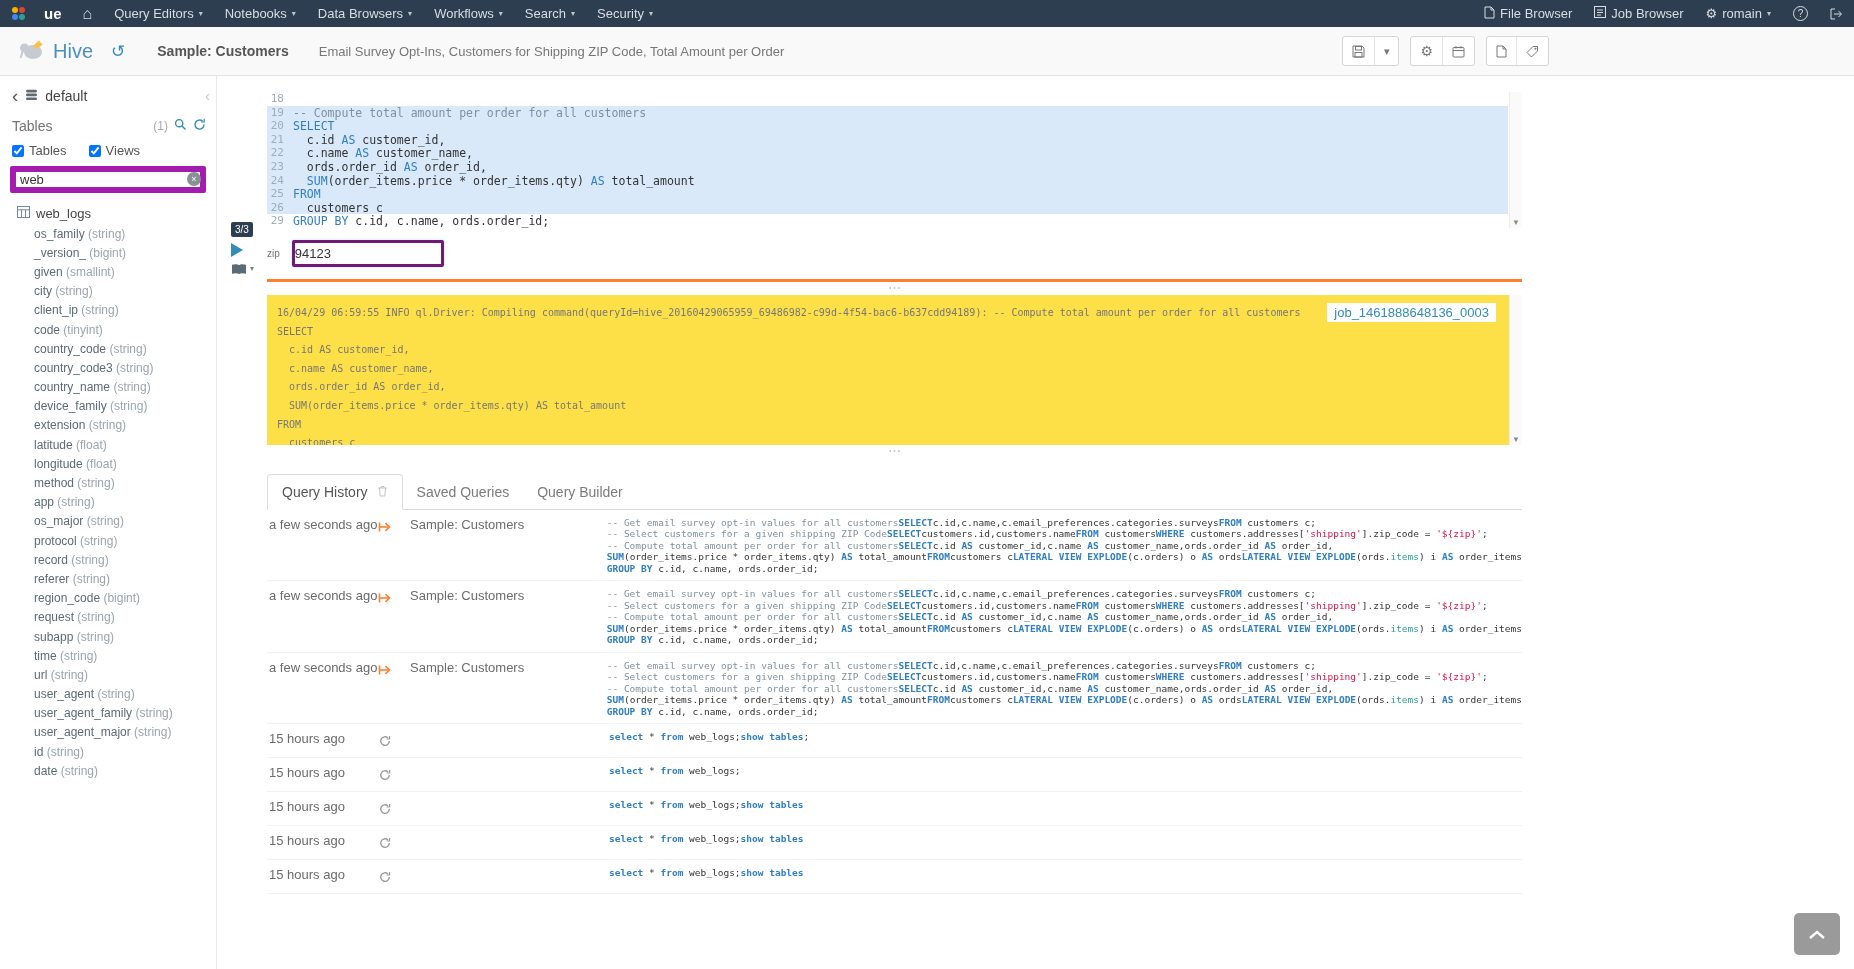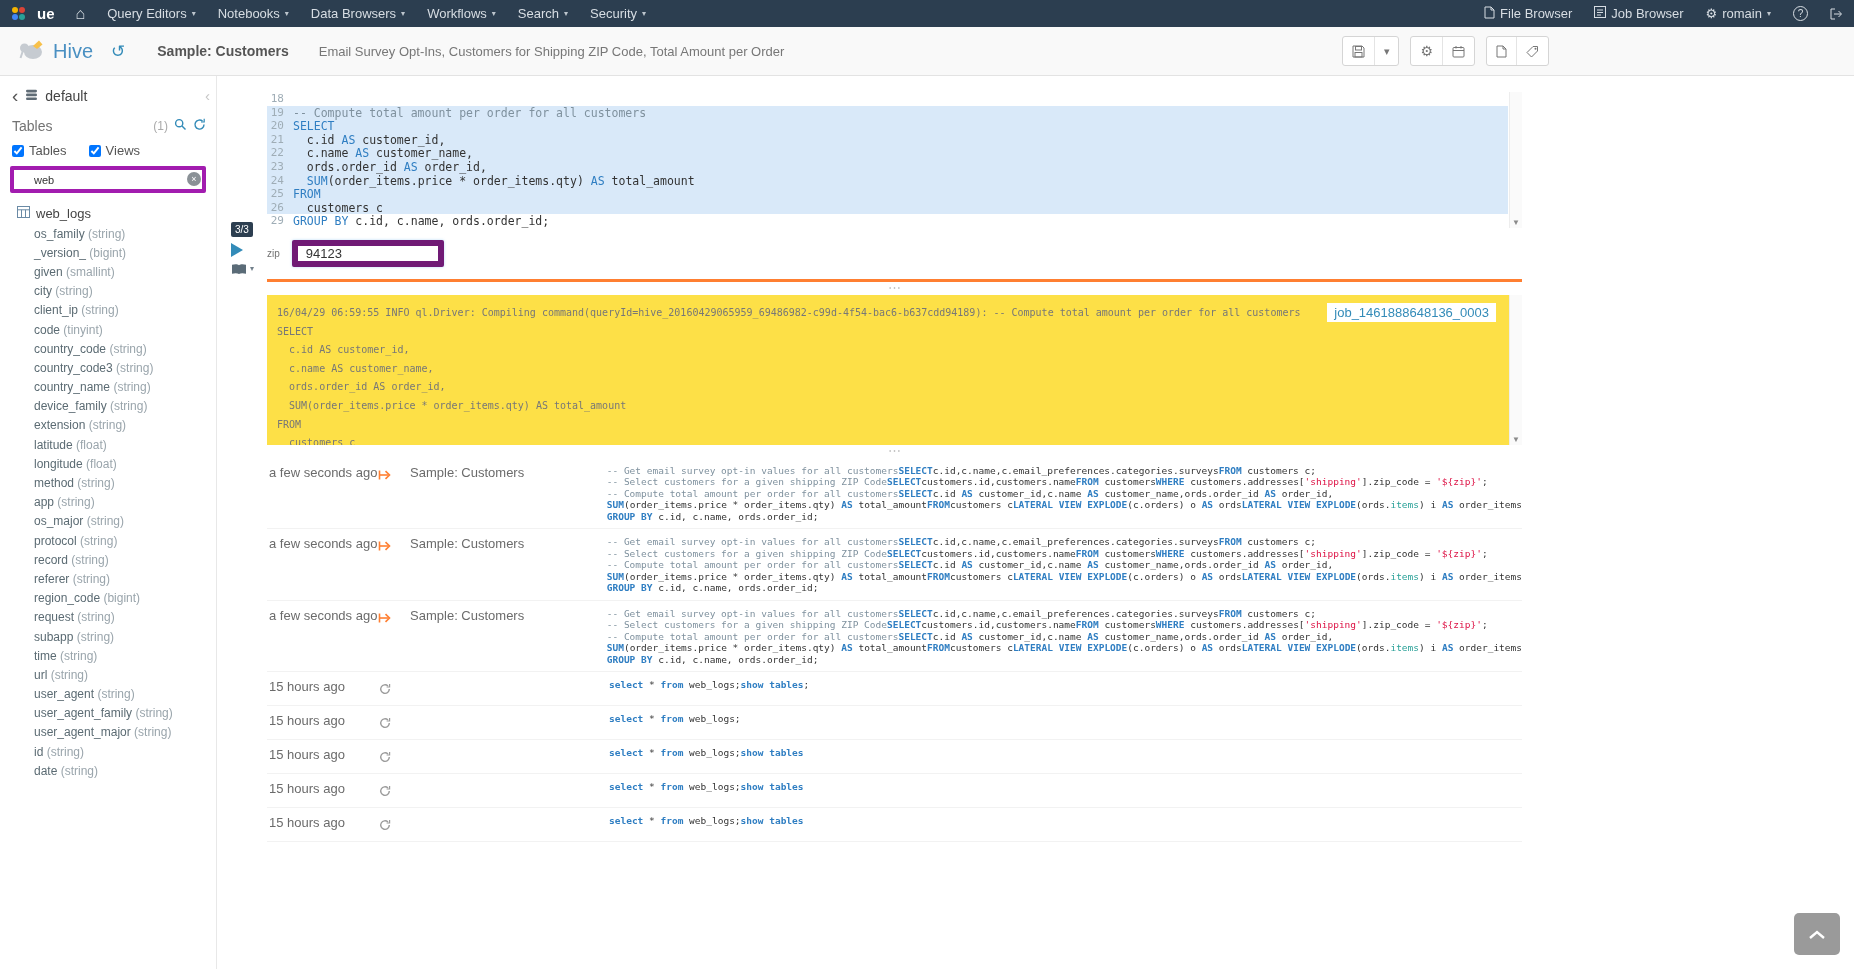--- a/index.html
+++ b/index.html
@@ -6,21 +6,21 @@
   html, body { width: 1854px; height: 969px; overflow: hidden; background: #fff;
     font-family: "Liberation Sans", sans-serif; }
   a { text-decoration: none; cursor: pointer; }
 
   
   .navbar { height: 27px; background: #2c3e50; display: flex; justify-content: space-between;
     color: #d7dde3; font-size: 13px; }
   .nav-left, .nav-right { display: flex; align-items: stretch; }
   .nav-item { display: flex; align-items: center; padding: 0 11px; color: #d7dde3; gap: 5px; }
   .caret { font-size: 8px; opacity: .85; }
-  .brand { display: flex; align-items: center; padding: 0 10px 0 12px; gap: 12px; }
+  .brand { display: flex; align-items: center; padding: 0 10px 0 12px; gap: 19px; }
   .logo-dots { display: grid; grid-template-columns: 6px 6px; grid-gap: 1px; }
   .logo-dots i { width: 6px; height: 6px; border-radius: 50%; display: block; }
   .d1 { background: #f4b400; } .d2 { background: #db4437; } .d3 { background: #4285f4; } .d4 { background: #2aa198; }
   .brand-text { color: #fff; font-weight: bold; font-size: 15px; }
   .home-glyph { font-size: 16px; line-height: 1; }
   .help-circle { width: 15px; height: 15px; border: 1px solid #d7dde3; border-radius: 50%;
     display: inline-flex; align-items: center; justify-content: center; font-size: 10px; }
 
   
   .subheader { height: 49px; background: #f9f9f9; border-bottom: 1px solid #e3e3e3;
@@ -47,22 +47,22 @@
   .db-name { font-size: 14px; color: #444; }
   .collapse-glyph { margin-left: auto; color: #c6c6c6; font-size: 15px; }
   .tables-head { display: flex; align-items: center; padding: 4px 10px 6px 12px; }
   .th-label { color: #737373; font-size: 14px; }
   .th-right { margin-left: auto; display: flex; align-items: center; gap: 6px; }
   .count { color: #aaa; font-size: 12px; }
   .filter-row { display: flex; gap: 22px; padding: 2px 12px 8px 12px; font-size: 13px; color: #555; }
   .filter-row label { display: flex; align-items: center; gap: 5px; }
   .filter-row input { width: 12px; height: 12px; }
   .search-wrap { position: relative; margin: 0 10px 10px 10px; }
-  .search-wrap input { width: 100%; height: 27px; border: 4px solid #a21caf; border-radius: 2px;
-    padding: 0 22px 0 20px; font-size: 11px; color: #333; }
+  .search-wrap input { width: 100%; height: 27px; border: 6px solid #a21caf; border-radius: 2px;
+    padding: 0 22px 0 4px; font-size: 13px; color: #333; }
   .clear-glyph { position: absolute; right: 5px; top: 6px; width: 14px; height: 14px;
     background: #8a9196; color: #fff; border-radius: 50%; font-size: 9px; display: flex;
     align-items: center; justify-content: center; }
   .table-item { display: flex; align-items: flex-start; gap: 6px; padding: 3px 6px 3px 17px;
     font-size: 13px; color: #444; }
   .col-item { padding: 2.6px 6px 2.6px 34px; font-size: 12px; white-space: nowrap; cursor: pointer; }
   .col-name { color: #5b6b73; }
   .col-type { color: #9aa5ac; }
 
   
@@ -78,22 +78,22 @@
   .editor { position: relative; padding-right: 14px; }
   .ed-line { display: flex; height: 13.6px; font-family: "DejaVu Sans Mono", monospace;
     font-size: 11.5px; white-space: pre; }
   .ed-line.sel { background: #d9e9f9; }
   .ln { width: 26px; text-align: right; padding-right: 9px; color: #9fadb6; font-size: 11px; }
   .ed-scroll { position: absolute; right: 0; top: 0; bottom: 0; width: 13px; background: #fafafa;
     border-left: 1px solid #ededed; }
   .scroll-arrow { position: absolute; bottom: 1px; left: 2px; font-size: 8px; color: #8a8a8a; }
   .variables { margin: 12px 0 12px 0; display: flex; align-items: center; gap: 12px; }
   .var-label { color: #737373; font-size: 10px; }
-  .var-input { width: 152px; height: 27px; border: 6px solid #701a75; border-radius: 2px;
-    padding: 0 8px; font-size: 13px; color: #333; box-shadow: 0 0 3px rgba(82,168,236,.4); }
+  .var-input { width: 152px; height: 27px; border: 3px solid #701a75; border-radius: 2px;
+    padding: 0 0; font-size: 13px; color: #333; box-shadow: 0 0 3px rgba(82,168,236,.4); }
 
   .below { margin-left: 36px; width: 1255px; }
   .progress { height: 3px; background: #ff7f31; }
   .grip { text-align: center; color: #b5b5b5; font-size: 13px; height: 13px; line-height: 11px;
     cursor: row-resize; }
 
   
   .log { position: relative; background: #fde047; padding: 9px 26px 10px 10px; height: 150px;
     overflow: hidden; }
   .log pre { font-family: "DejaVu Sans Mono", monospace; font-size: 10px; line-height: 18.6px;
@@ -390,20 +390,30 @@
   SUM(order_items.price * order_items.qty) AS total_amount
 FROM
   customers c</pre>
         <a class="job-link">job_1461888648136_0003</a>
         <div class="log-scroll">
             <span class="scroll-arrow">▼</span>
           </div>
       </div>
       <div class="grip">⋯</div>
 
+      <div class="tabs">
+        <span class="tab active">
+          <span>Query History</span>
+          <span><svg width="11" height="12">
+                <path d="M1 3h9M4 3V1.5h3V3M2.5 3l.6 8h4.8l.6-8" stroke="#c3c3c3" fill="none"></path>
+              </svg></span>
+        </span>
+        <span class="tab">Saved Queries</span>
+        <span class="tab">Query Builder</span>
+      </div>
       <div>
           <div class="h-row">
             <div class="h-time">a few seconds ago</div>
             <div class="h-status"><svg width="14" height="12">
                 <path d="M1.5 1.5v9" stroke="#ff7f31" stroke-width="1.6" fill="none"></path>
                 <path d="M1.5 6h9" stroke="#ff7f31" stroke-width="1.6" fill="none"></path>
                 <path d="M7.5 2.2L11.5 6l-4 3.8" stroke="#ff7f31" stroke-width="1.6" fill="none"></path>
               </svg></div>
             <div class="h-name">Sample: Customers</div>
             <div class="h-query">

